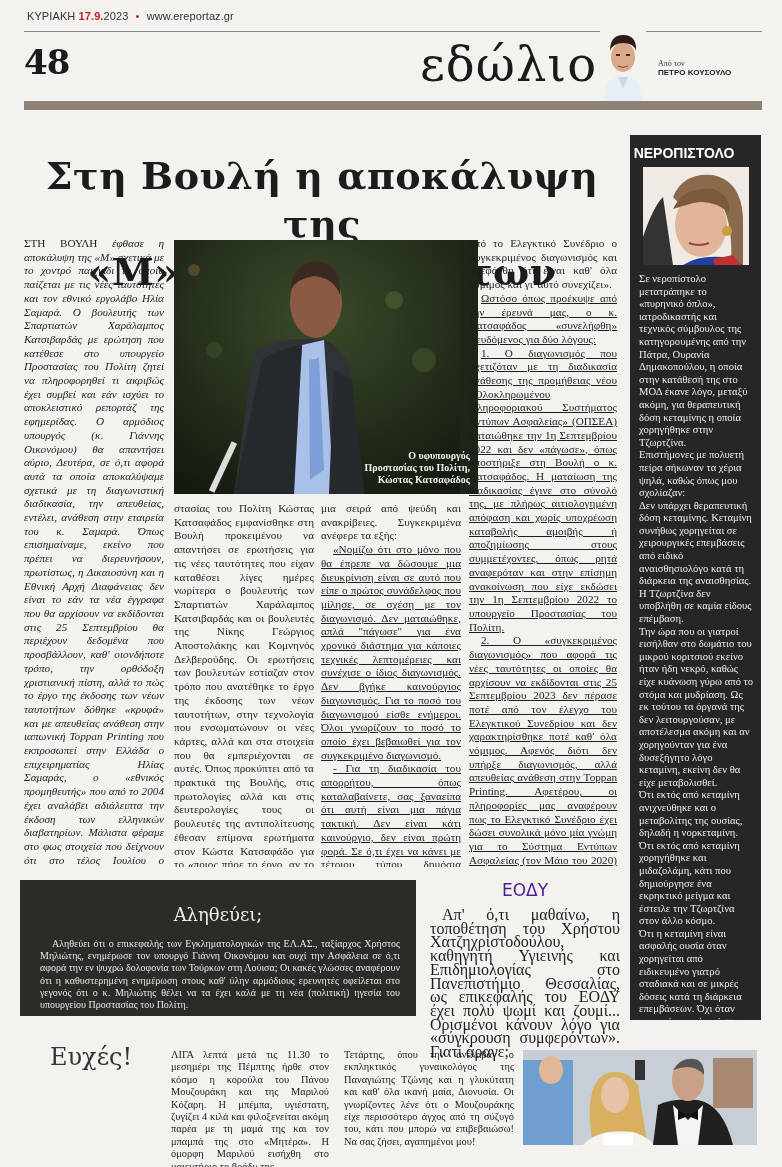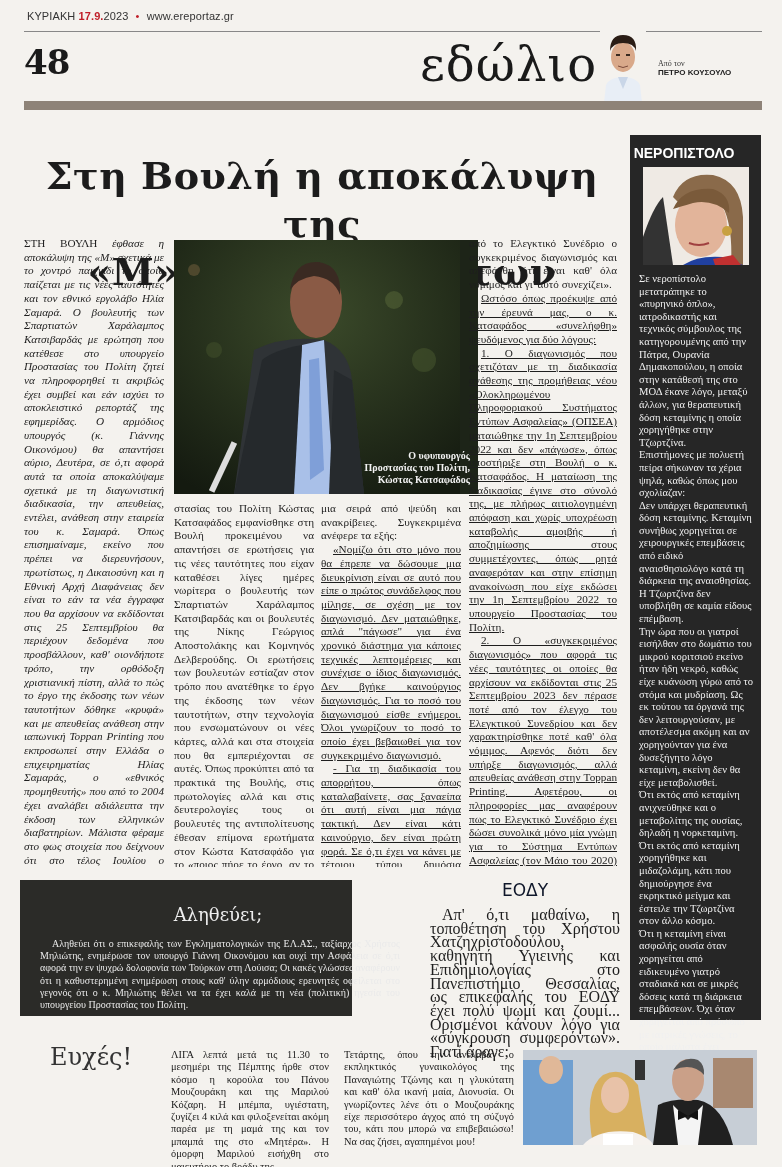--- a/index.html
+++ b/index.html
@@ -66,33 +66,33 @@
     left: 0; top: 10px; width: 108px; text-align: center; color: #fff;
     font-family: "Liberation Sans", sans-serif; font-weight: bold; font-size: 14px;
   }
   .sidebar-photo { left: 13px; top: 32px; width: 106px; height: 98px; background: #ddd; overflow: hidden; }
   .sidebar-text {
     left: 9px; top: 138px; width: 115px; color: #f0f0f0; font-size: 10.6px; line-height: 12.6px;
     text-align: left;
   }
   .sidebar-text p { margin: 0; }
   .box-dark {
-    left: 20px; top: 880px; width: 332px; height: 136px; background: #2b2b28;
+    left: 20px; top: 880px; width: 396px; height: 136px; background: #2b2b28;
   }
   .box-dark-title {
     left: 0; top: 24px; width: 396px; text-align: center; color: #eee;
     font-family: "DejaVu Serif", serif; font-size: 18px; font-weight: normal;
   }
   .box-dark-text {
     left: 20px; top: 58px; width: 360px; color: #eaeaea; font-size: 10px; line-height: 12.2px;
     text-align: justify; text-indent: 12px;
   }
   .eody-title {
     left: 430px; top: 880px; width: 190px; text-align: center; font-family: "DejaVu Sans", sans-serif;
-    font-size: 17px; font-weight: normal; color: #0f172a;
+    font-size: 17px; font-weight: normal; color: #4c1d95;
   }
   .eody-text {
     left: 430px; top: 908px; width: 190px; font-size: 16px; line-height: 13.7px; text-align: justify;
     text-indent: 12px; color: #1e1e1e;
   }
   .eyxes-title {
     left: 50px; top: 1043px; font-family: "DejaVu Serif", serif; font-size: 24px; color: #333; font-weight: normal;
   }
   .eyxes-col1 { left: 171px; top: 1049px; width: 158px; font-size: 10.4px; line-height: 12.4px; text-align: justify; }
   .eyxes-col2 { left: 344px; top: 1049px; width: 170px; font-size: 10.4px; line-height: 12.4px; text-align: justify; }
@@ -186,21 +186,21 @@
       <path d="M30 30 Q40 5 70 8 Q98 14 100 50 L100 98 L88 98 Q90 60 80 40 Q60 25 40 40 Z" fill="#8a6a4a"></path>
       <ellipse cx="58" cy="58" rx="26" ry="32" fill="#e2b49a"></ellipse>
       <path d="M30 42 Q40 20 70 22 Q88 28 86 46 Q70 32 50 36 Q36 40 30 42 Z" fill="#7a5a3a"></path>
       <circle cx="84" cy="64" r="5" fill="#c8a040"></circle>
       <path d="M46 76 Q56 80 66 76" stroke="#a04040" stroke-width="2" fill="none"></path>
       <path d="M40 98 Q55 88 80 90 L100 98 Z" fill="#2040a0"></path>
       <path d="M70 92 L90 88 L98 98 L72 98 Z" fill="#c03030"></path>
     </svg>
   </div>
   <div class="abs sidebar-text">
-    <p>Σε νεροπίστολο μετατράπηκε το «πυρηνικό όπλο», ιατροδικαστής και τεχνικός σύμβουλος της κατηγορουμένης από την Πάτρα, Ουρανία Δημακοπούλου, η οποία στην κατάθεσή της στο ΜΟΔ έκανε λόγο, μεταξύ άλλων, για θεραπευτική δόση κεταμίνης η οποία χορηγήθηκε στην Τζωρτζίνα.</p>
+    <p>Σε νεροπίστολο μετατράπηκε το «πυρηνικό όπλο», ιατροδικαστής και τεχνικός σύμβουλος της κατηγορουμένης από την Πάτρα, Ουρανία Δημακοπούλου, η οποία στην κατάθεσή της στο ΜΟΔ έκανε λόγο, μεταξύ ακόμη, για θεραπευτική δόση κεταμίνης η οποία χορηγήθηκε στην Τζωρτζίνα.</p>
     <p>Επιστήμονες με πολυετή πείρα σήκωναν τα χέρια ψηλά, καθώς όπως μου σχολίαζαν:</p>
     <p>Δεν υπάρχει θεραπευτική δόση κεταμίνης. Κεταμίνη συνήθως χορηγείται σε χειρουργικές επεμβάσεις από ειδικό αναισθησιολόγο κατά τη διάρκεια της αναισθησίας. Η Τζωρτζίνα δεν υποβλήθη σε καμία είδους επέμβαση.</p>
     <p>Την ώρα που οι γιατροί εισήλθαν στο δωμάτιο του μικρού κοριτσιού εκείνο ήταν ήδη νεκρό, καθώς είχε κυάνωση γύρω από το στόμα και μυδρίαση. Ως εκ τούτου τα όργανά της δεν λειτουργούσαν, με αποτέλεσμα ακόμη και αν χορηγούνταν για ένα δυσεξήγητο λόγο κεταμίνη, εκείνη δεν θα είχε μεταβολισθεί.</p>
     <p>Ότι εκτός από κεταμίνη ανιχνεύθηκε και ο μεταβολίτης της ουσίας, δηλαδή η νορκεταμίνη.</p>
     <p>Ότι εκτός από κεταμίνη χορηγήθηκε και μιδαζολάμη, κάτι που δημιούργησε ένα εκρηκτικό μείγμα και έστειλε την Τζωρτζίνα στον άλλο κόσμο.</p>
     <p>Ότι η κεταμίνη είναι ασφαλής ουσία όταν χορηγείται από ειδικευμένο γιατρό σταδιακά και σε μικρές δόσεις κατά τη διάρκεια επεμβάσεων. Όχι όταν χορηγείται από πρόσωπο με ιατρικές γνώσεις, το οποίο μάλιστα έχει δολοφονική πρόθεση.</p>
   </div>
 </div>
 
 <div class="abs box-dark">

